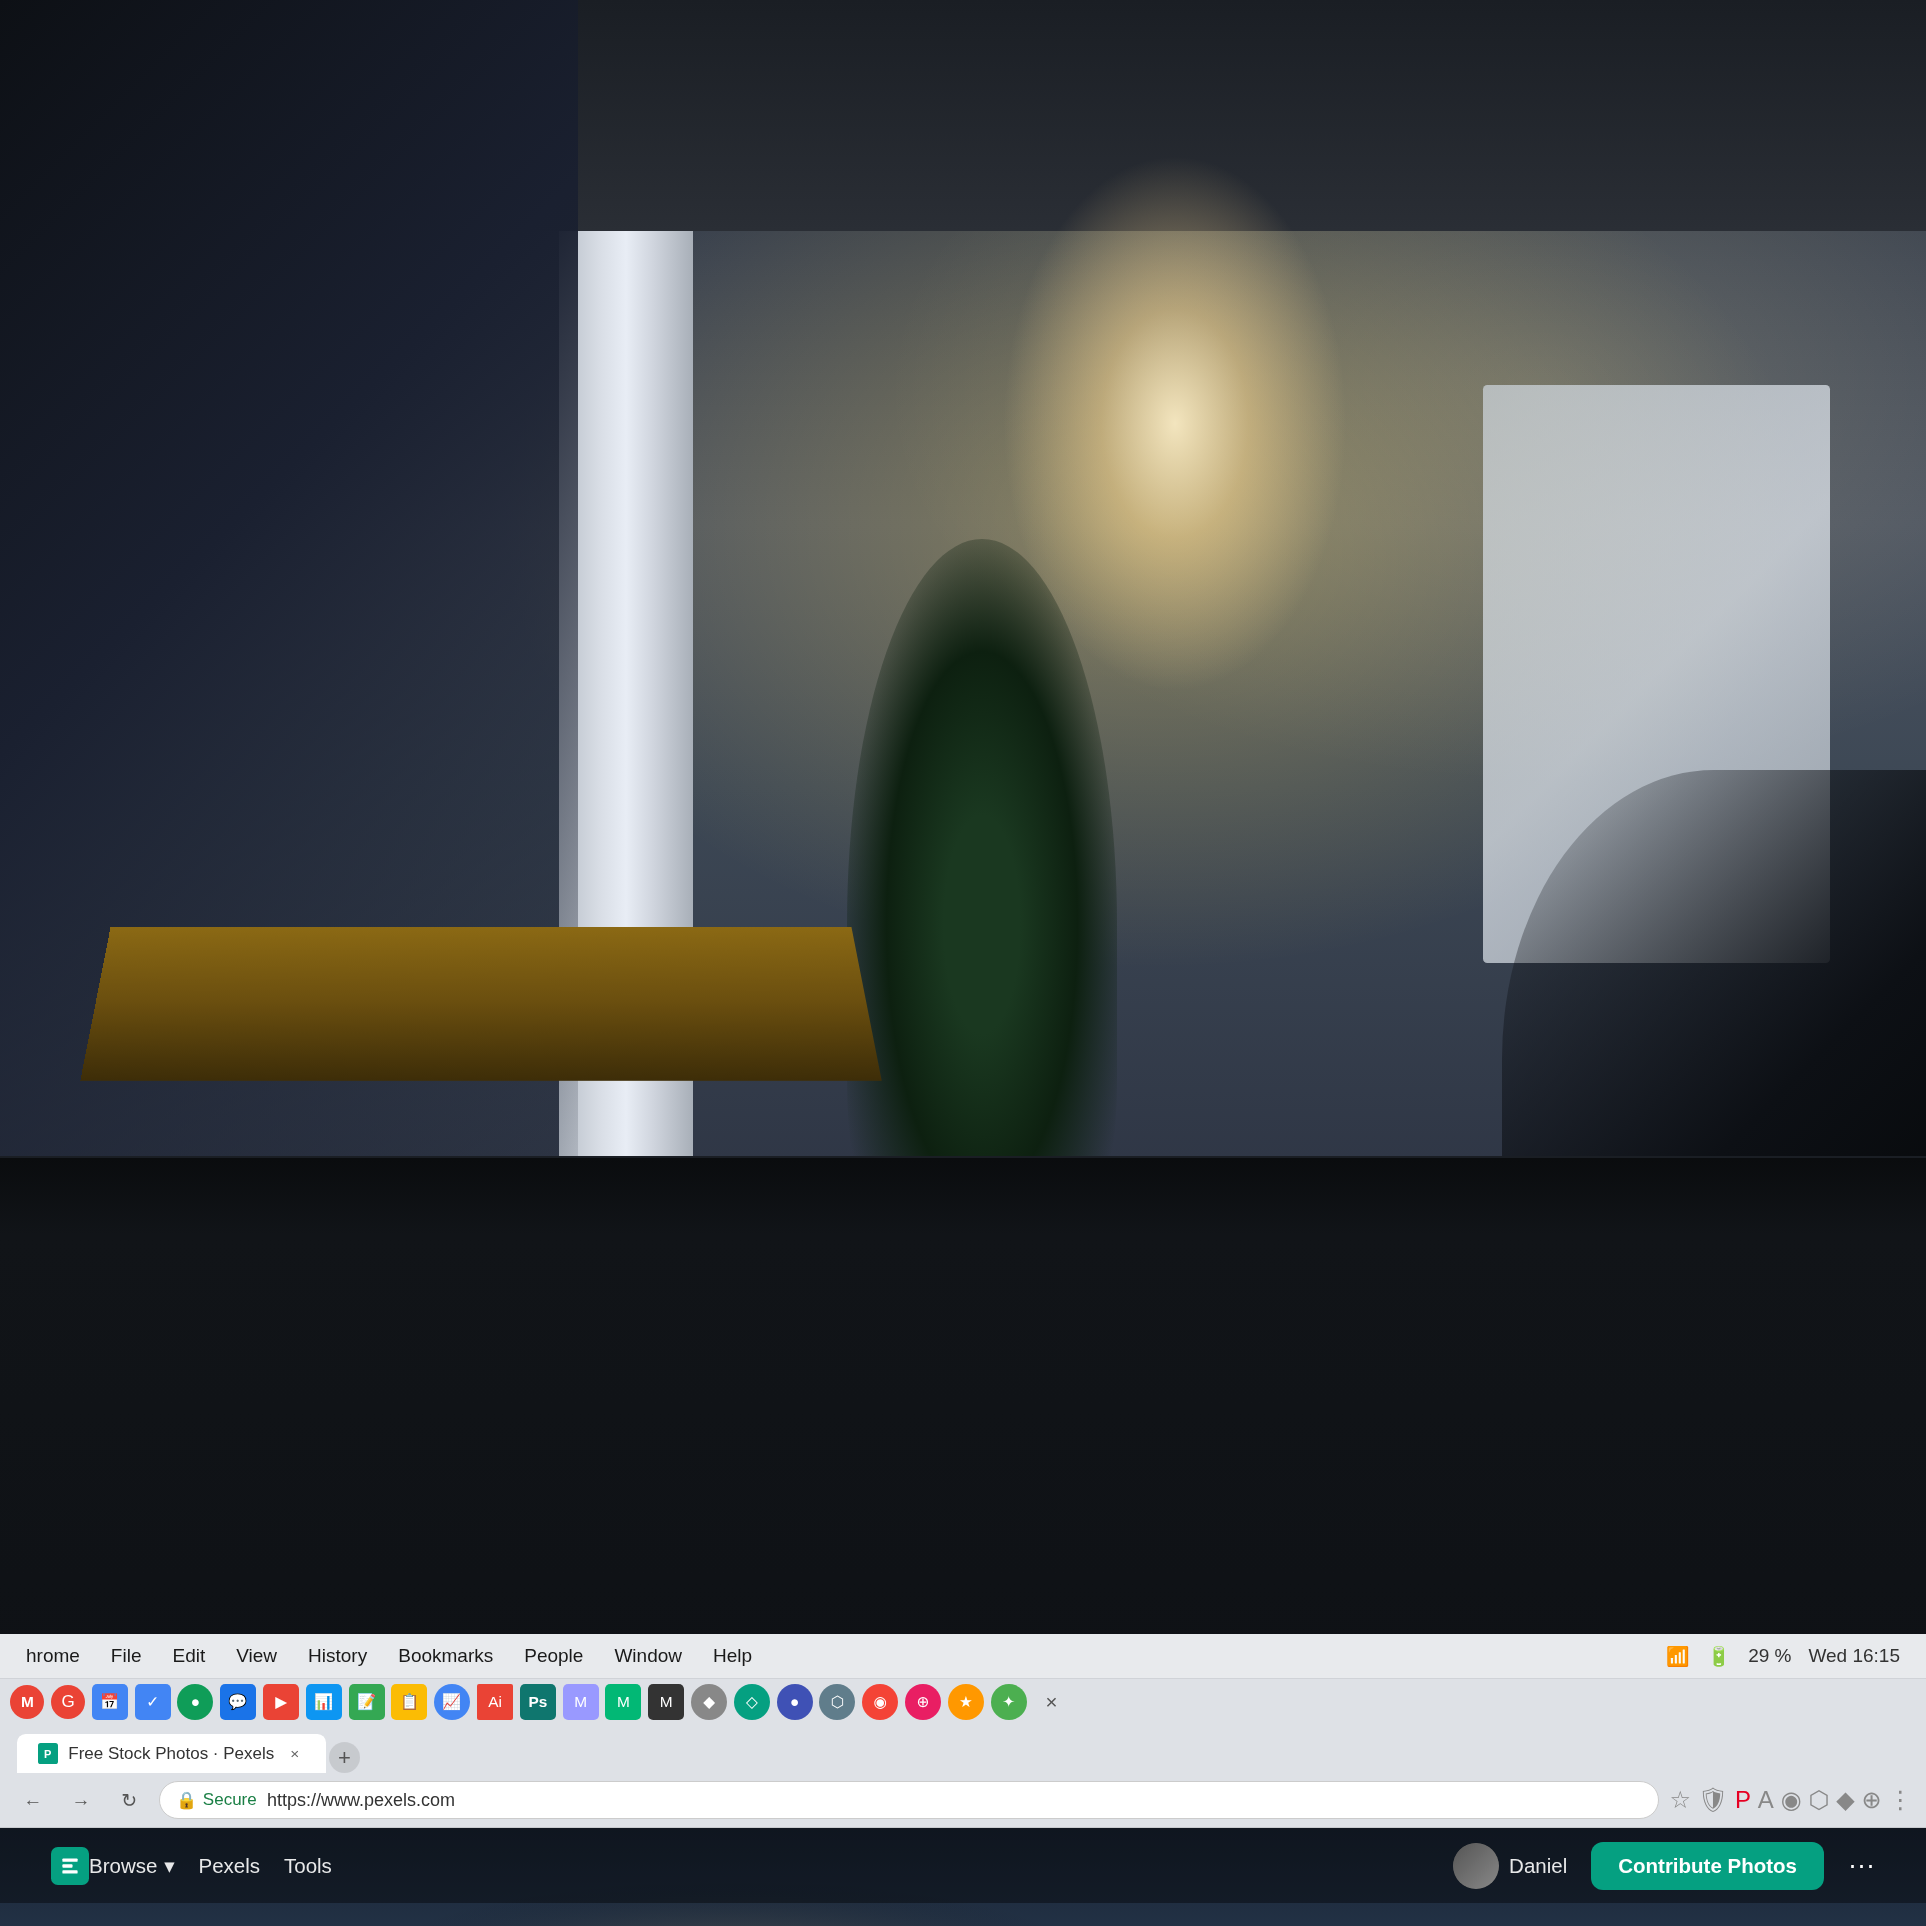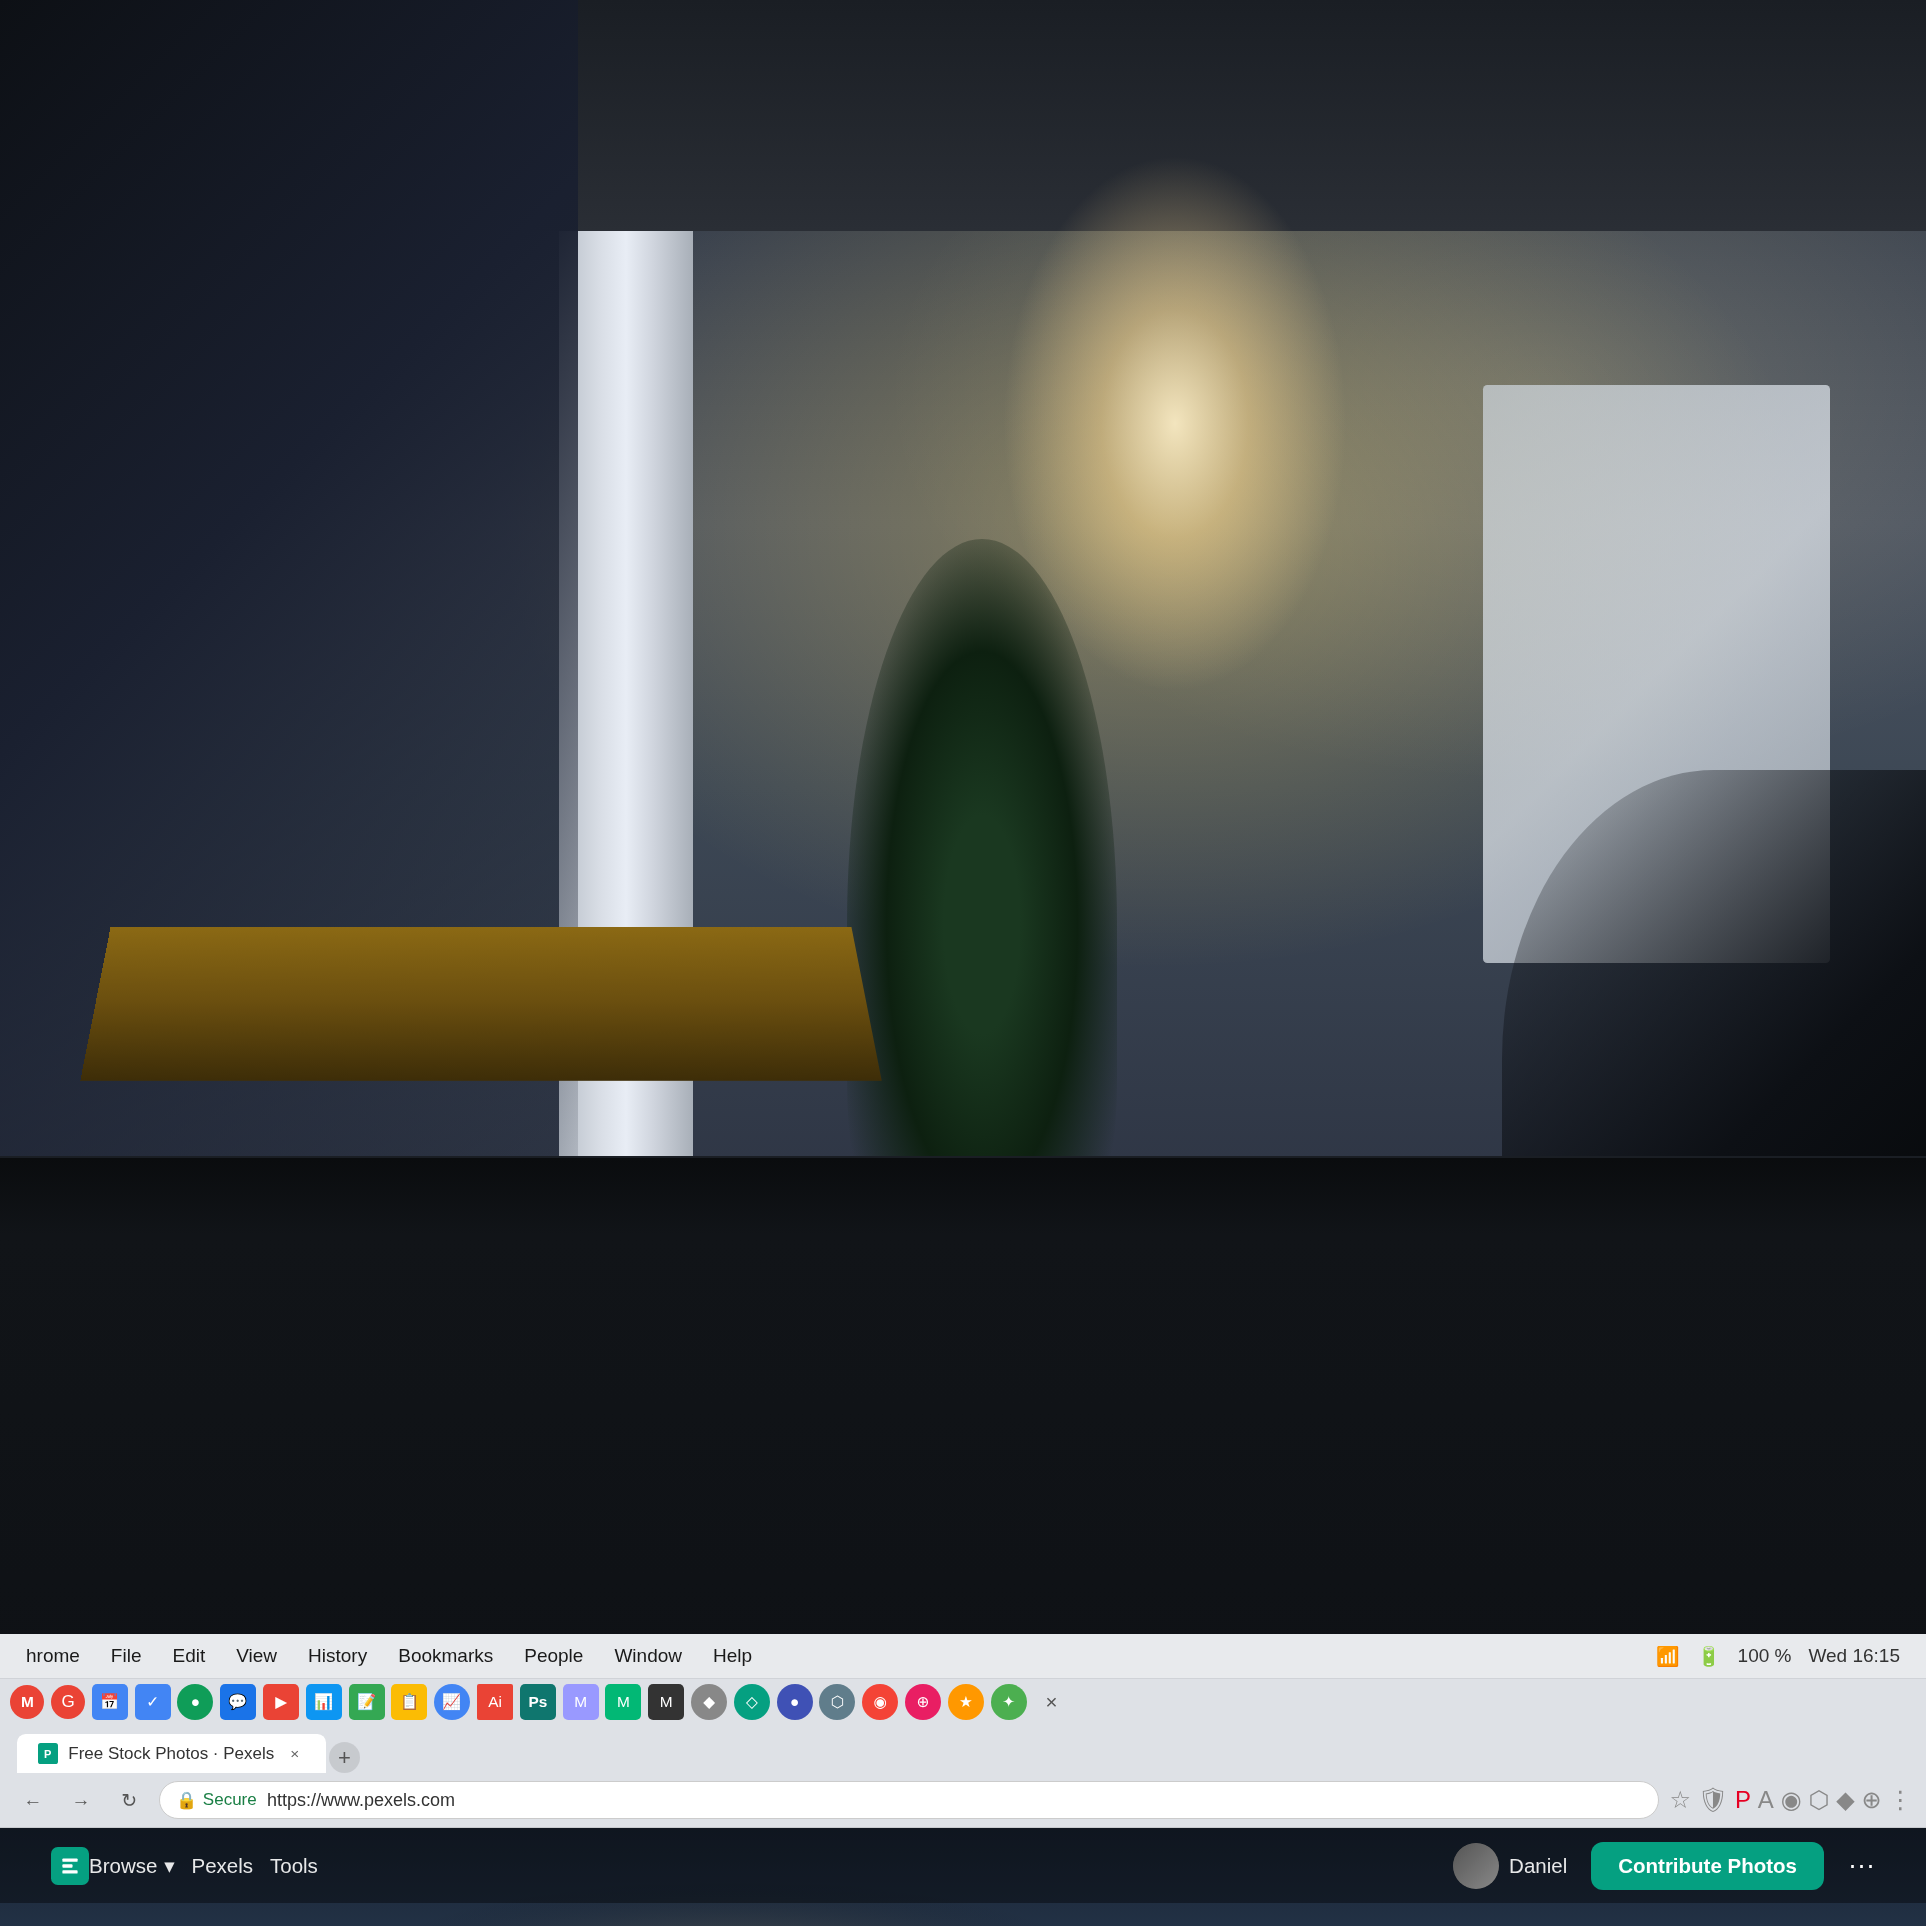--- a/index.html
+++ b/index.html
@@ -323,21 +323,21 @@
 
     .pexels-nav-left {
       display: flex;
       align-items: center;
       gap: 34px;
     }
 
     .pexels-nav-links {
       display: flex;
       align-items: center;
-      gap: 17px;
+      gap: 24px;
     }
 
     .nav-link {
       color: rgba(255,255,255,0.9);
       font-size: 20.5px;
       text-decoration: none;
       cursor: pointer;
       display: flex;
       align-items: center;
       gap: 6.8px;
@@ -486,21 +486,21 @@
       <span class="menu-bar-item">View</span>
       <span class="menu-bar-item">History</span>
       <span class="menu-bar-item">Bookmarks</span>
       <span class="menu-bar-item">People</span>
       <span class="menu-bar-item">Window</span>
       <span class="menu-bar-item">Help</span>
       <div class="menu-bar-right">
 
         <span>📶</span>
         <span>🔋</span>
-        <span>100 %</span>
+        <span>29 %</span>
         <span>Wed 16:15</span>
       </div>
     </div>
 
     <div class="toolbar-icons">
       <div class="toolbar-icon ti-gmail">M</div>
       <div class="toolbar-icon" style="background:#ea4335;color:white;border-radius:50%;width:34px;height:34px;font-size:17px;display:flex;align-items:center;justify-content:center;">G</div>
       <div class="toolbar-icon" style="background:#4285f4;color:white;border-radius:5.1px;font-size:15.4px;">📅</div>
       <div class="toolbar-icon" style="background:#4285f4;color:white;border-radius:5.1px;font-size:15.4px;">✓</div>
       <div class="toolbar-icon" style="background:#0f9d58;color:white;border-radius:50%;font-size:15.4px;">●</div>

